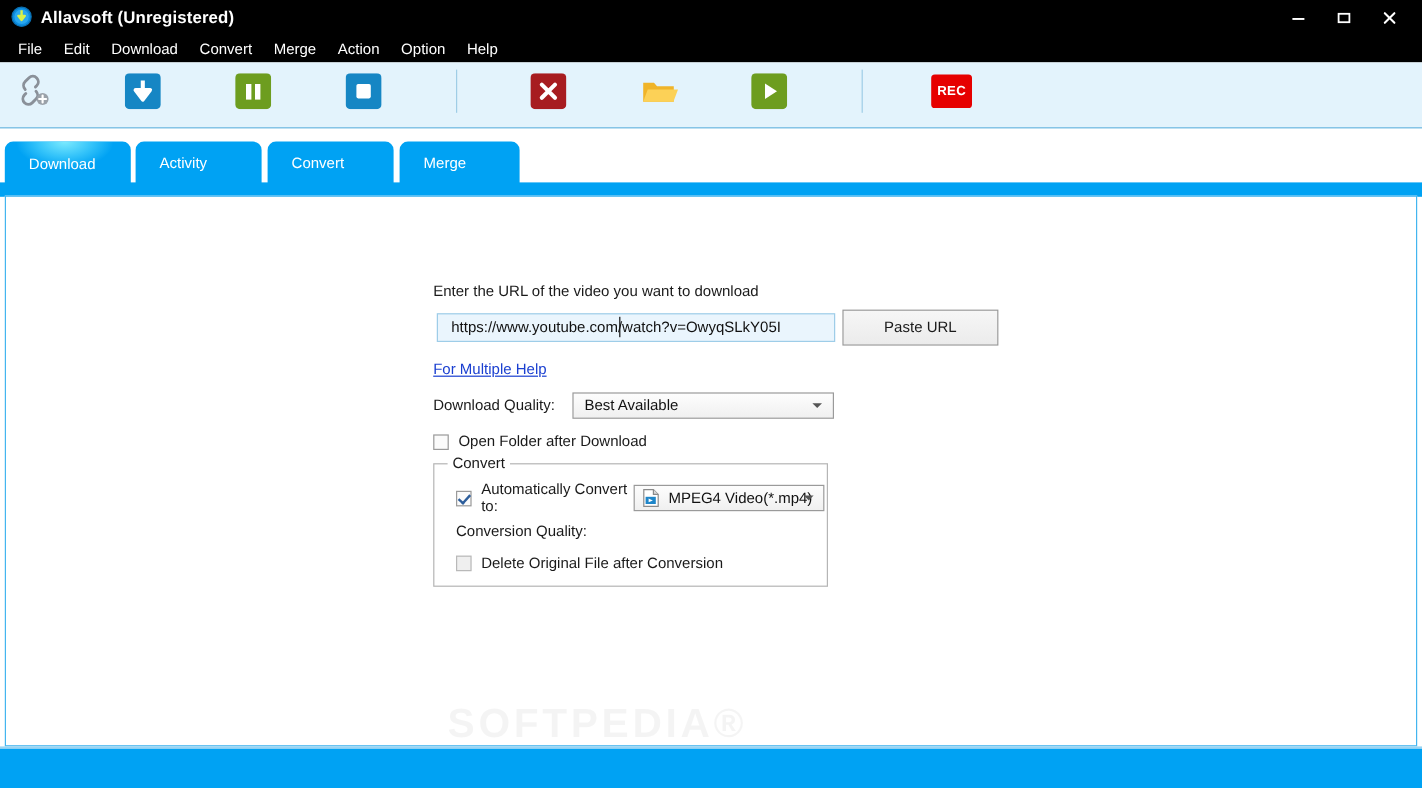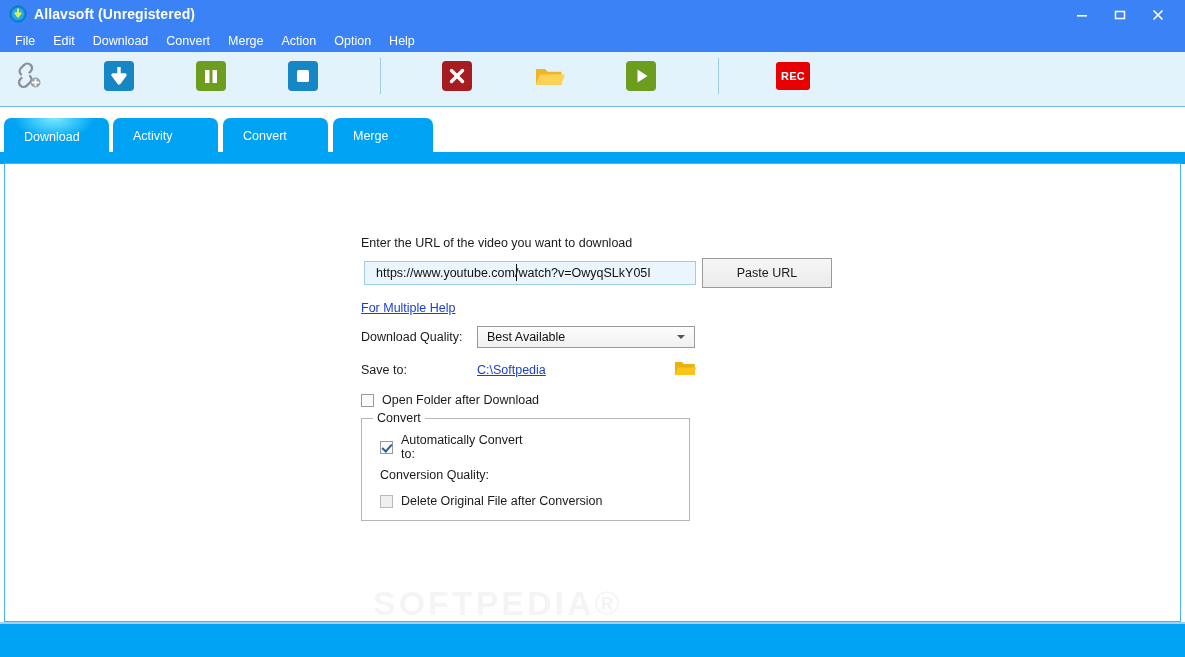--- a/index.html
+++ b/index.html
@@ -13,21 +13,21 @@
   #app {
     position: relative;
     width: 1185px; height: 657px;
     background: #ffffff;
   }
 
   
   .titlebar {
     position: absolute; left: 0; top: 0;
     width: 1185px; height: 52px;
-    background: #3b82f6;
+    background: #000000;
   }
   .app-logo {
     position: absolute; left: 9px; top: 5px;
     width: 18px; height: 18px;
   }
   .app-title {
     position: absolute; left: 34px; top: 2px;
     font-size: 14px; font-weight: bold; color: #ffffff;
     line-height: 24px;
     letter-spacing: .1px;
@@ -441,46 +441,48 @@
       <a class="multi-link" href="#">For Multiple Help</a>
 
       <div class="row">
         <span class="rlabel">Download Quality:</span>
         <div class="combo combo-quality">
           <span>Best Available</span>
           <span class="arrow"></span>
         </div>
       </div>
 
-      <div class="row">
-        <span class="rlabel">Save to:</span>
-        <a class="savepath" href="#">C:\Softpedia</a>
-        <span class="folder-icon">
-          <svg width="22" height="20" viewBox="0 0 22 20">
-            <path d="M1 4 h7 l1.8 2 h11 v11 h-19.8 z" fill="#e8b20f"></path>
-            <path d="M1 17 l2.6 -7.4 h18.4 l-2.6 7.4 z" fill="#fcc419"></path>
-          </svg>
-        </span>
-      </div>
 
       <div class="chk-row">
         <span class="chkbox"></span>
         <span>Open Folder after Download</span>
       </div>
 
       
       <div class="groupbox">
         <div class="gb-title">Convert</div>
         <div class="gb-body">
 
           <div class="gb-row">
             <span class="gb-label" style="display:flex;align-items:center;">
               <span class="chkbox checked"></span>
               <span>Automatically Convert to:</span>
             </span>
+            <div class="combo combo-format">
+              <span>
+                <svg width="15" height="16" viewBox="0 0 15 16" style="display:block">
+                  <path d="M1.5 1 h8 l4 4 v10 h-12 z" fill="#ffffff" stroke="#8a8a8a" stroke-width="1"></path>
+                  <path d="M9.5 1 v4 h4" fill="#d9d9d9" stroke="#8a8a8a" stroke-width="1"></path>
+                  <rect x="3" y="7" width="8.5" height="6" fill="#1f86c9"></rect>
+                  <path d="M5.5 8.5 L9 10 L5.5 11.5 Z" fill="#ffffff"></path>
+                </svg>
+              </span>
+              <span>MPEG4 Video(*.mp4)</span>
+              <span class="arrow"></span>
+            </div>
           </div>
 
           <div class="gb-row">
             <span class="gb-label">Conversion Quality:</span>
           </div>
 
           <div class="gb-row" style="margin-top:-2px;">
             <span class="chkbox disabled"></span>
             <span>Delete Original File after Conversion</span>
           </div>

